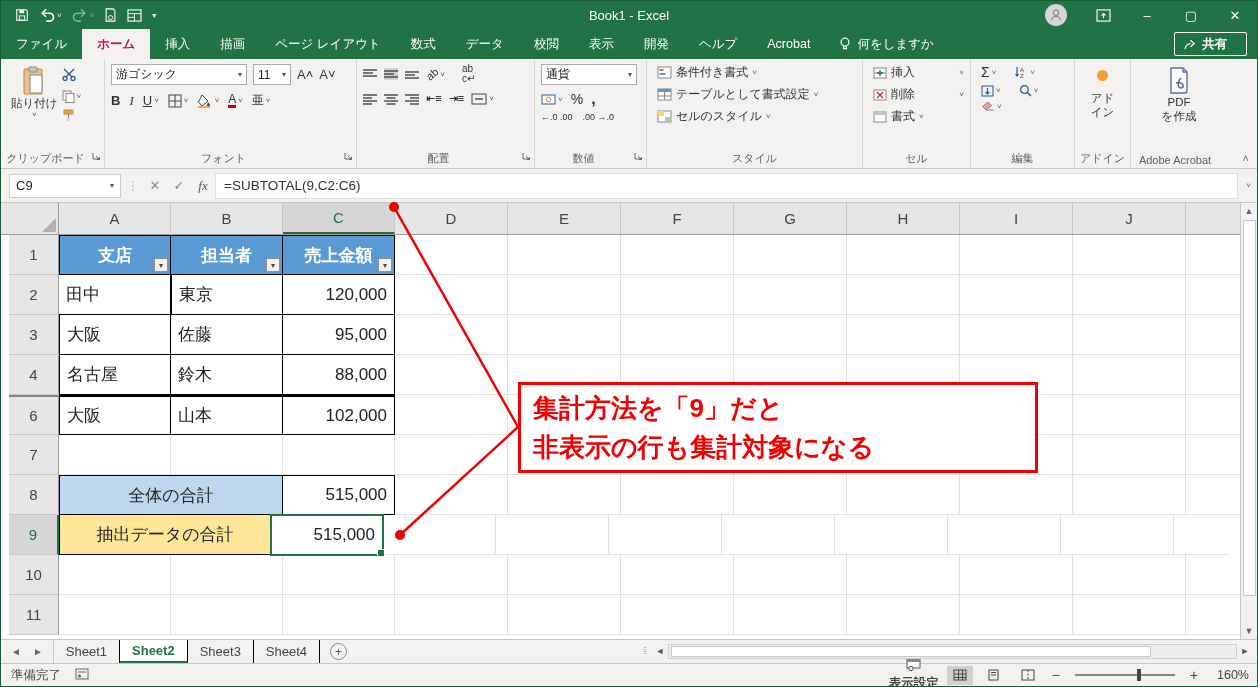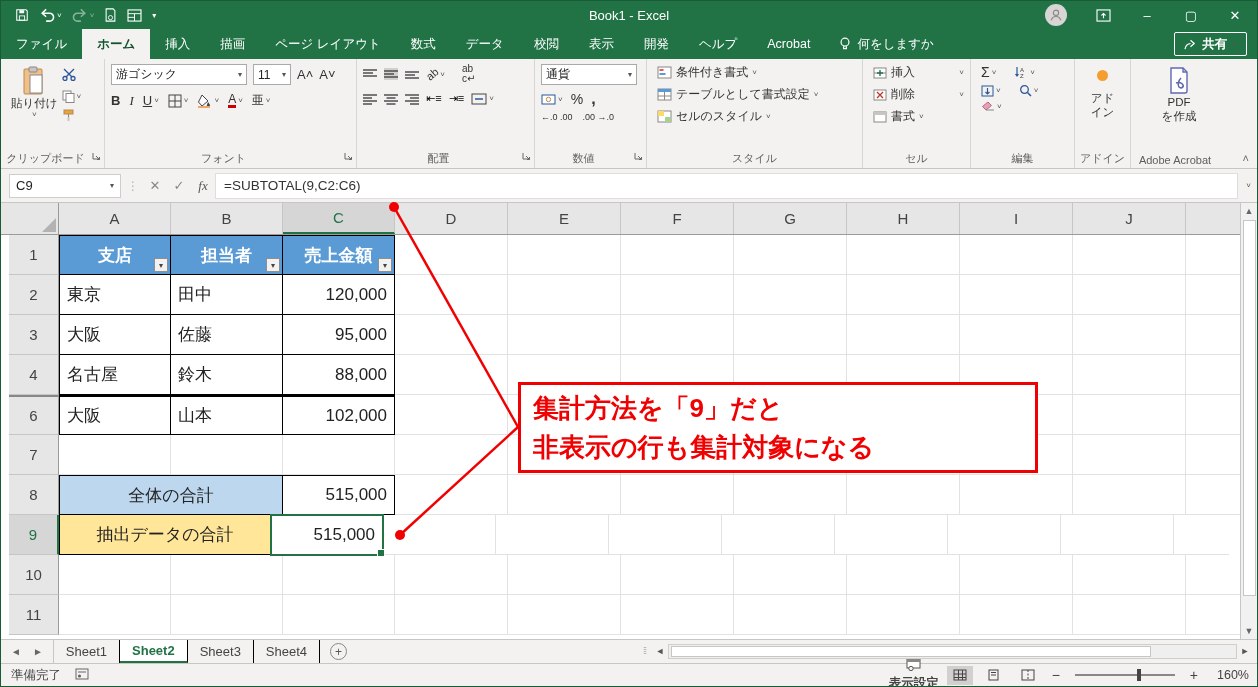--- a/index.html
+++ b/index.html
@@ -19,21 +19,21 @@
   #title-right { position:absolute; right:0; top:0; height:28px; display:flex; align-items:center; }
   .winbtn { width:44px; height:28px; display:flex; align-items:center; justify-content:center;
             font-size:13px; color:#fff; }
   #avatar { width:22px; height:22px; border-radius:50%; background:#d8d6d4; margin-right:14px;
             display:flex; align-items:center; justify-content:center; }
 
   
   #tabrow { position:absolute; left:0; top:28px; width:100%; height:30px; background:#217346;
             display:flex; align-items:stretch; color:#fff; }
   .rtab { padding:0 15px; display:flex; align-items:center; font-size:12.5px; cursor:default; white-space:nowrap; }
-  .rtab.active { background:#f3f2f1; color:#14532d; font-weight:bold; }
+  .rtab.active { background:#f3f2f1; color:#be185d; font-weight:bold; }
   #tellme { display:flex; align-items:center; gap:6px; margin-left:14px; font-size:12.5px; }
   #share-btn { position:absolute; right:10px; top:3px; height:24px; border:1px solid #fff; border-radius:2px;
                display:flex; align-items:center; gap:5px; padding:0 9px; font-size:12.5px; font-weight:bold; }
 
   
   #ribbon { position:absolute; left:0; top:58px; width:100%; height:110px; background:#f3f2f1;
             border-bottom:1px solid #c8c6c4; display:flex; }
   .rgroup { position:relative; border-right:1px solid #d8d6d4; padding:5px 6px 18px 6px; }
   .glabel { position:absolute; bottom:2px; left:0; right:14px; text-align:center; font-size:11px; color:#605e5c; white-space:nowrap; }
   .glaunch { position:absolute; right:3px; bottom:3px; }
@@ -599,22 +599,22 @@
           <div class="cell" style="width:113px;"></div>
           <div class="cell" style="width:113px;"></div>
           <div class="cell" style="width:113px;"></div>
           <div class="cell" style="width:113px;"></div>
           <div class="cell" style="width:113px;"></div>
           <div class="cell" style="width:113px;"></div>
           <div class="cell" style="width:55px; border-right:none;"></div>
         </div>
         <div class="g-row">
           <div class="rowh">2</div>
+          <div class="cell t-text" style="width:112px;">田中</div>
           <div class="cell t-text first" style="width:112px;">東京</div>
-          <div class="cell t-text" style="width:112px;">田中</div>
           <div class="cell t-num" style="width:112px;">120,000</div>
           <div class="cell" style="width:113px;"></div>
           <div class="cell" style="width:113px;"></div>
           <div class="cell" style="width:113px;"></div>
           <div class="cell" style="width:113px;"></div>
           <div class="cell" style="width:113px;"></div>
           <div class="cell" style="width:113px;"></div>
           <div class="cell" style="width:113px;"></div>
           <div class="cell" style="width:55px; border-right:none;"></div>
         </div>

